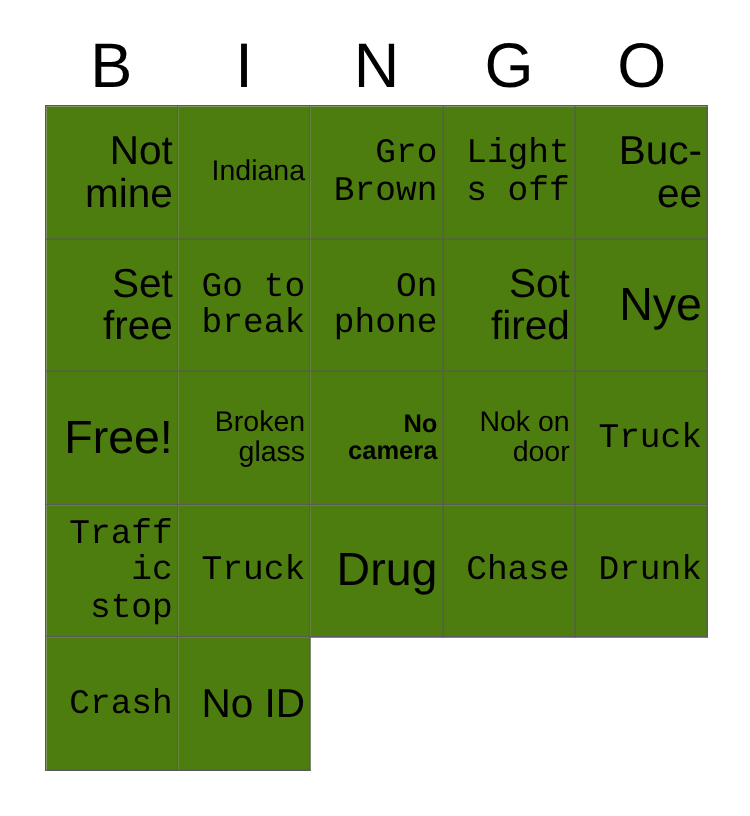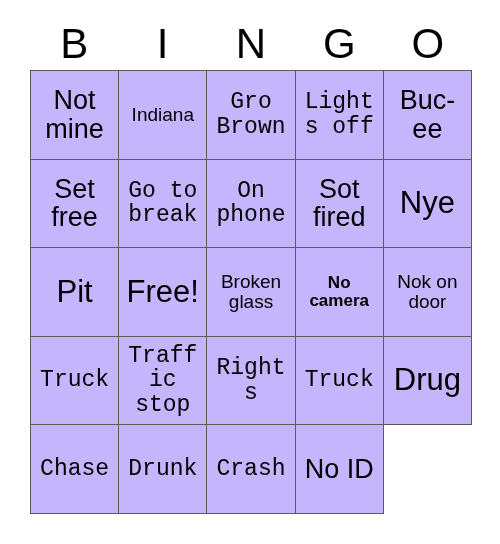--- a/index.html
+++ b/index.html
@@ -58,23 +58,23 @@
     box-sizing: border-box;
     background: #ffffff;
   }
   .cell {
     border-right: 1.5px solid #5a5a5a;
     border-bottom: 1.5px solid #5a5a5a;
     box-sizing: border-box;
     display: flex;
     align-items: center;
     justify-content: center;
-    text-align: center;
+    text-align: right;
     padding: 2px 3px;
-    background: #c4b5fd;
+    background: #4d7c0f;
     overflow: hidden;
   }
   .cell-text {
     display: block;
     width: 100%;
     line-height: 1.06;
     word-wrap: break-word;
     color: #000000;
   }
 
@@ -136,43 +136,37 @@
         <span class="cell-text">On phone</span>
       </div>
     <div class="cell sz-lg">
         <span class="cell-text">Sot fired</span>
       </div>
 
     <div class="cell sz-xl">
         <span class="cell-text">Nye</span>
       </div>
     <div class="cell sz-xl">
-        <span class="cell-text">Pit</span>
-      </div>
-    <div class="cell sz-xl">
         <span class="cell-text">Free!</span>
       </div>
     <div class="cell sz-sm">
         <span class="cell-text">Broken glass</span>
       </div>
     <div class="cell sz-xs">
         <span class="cell-text">No camera</span>
       </div>
 
     <div class="cell sz-sm">
         <span class="cell-text">Nok on door</span>
       </div>
     <div class="cell sz-md">
         <span class="cell-text">Truck</span>
       </div>
     <div class="cell sz-md">
         <span class="cell-text">Traffic stop</span>
-      </div>
-    <div class="cell sz-md">
-        <span class="cell-text">Rights</span>
       </div>
     <div class="cell sz-md">
         <span class="cell-text">Truck</span>
       </div>
 
     <div class="cell sz-xl">
         <span class="cell-text">Drug</span>
       </div>
     <div class="cell sz-md">
         <span class="cell-text">Chase</span>

